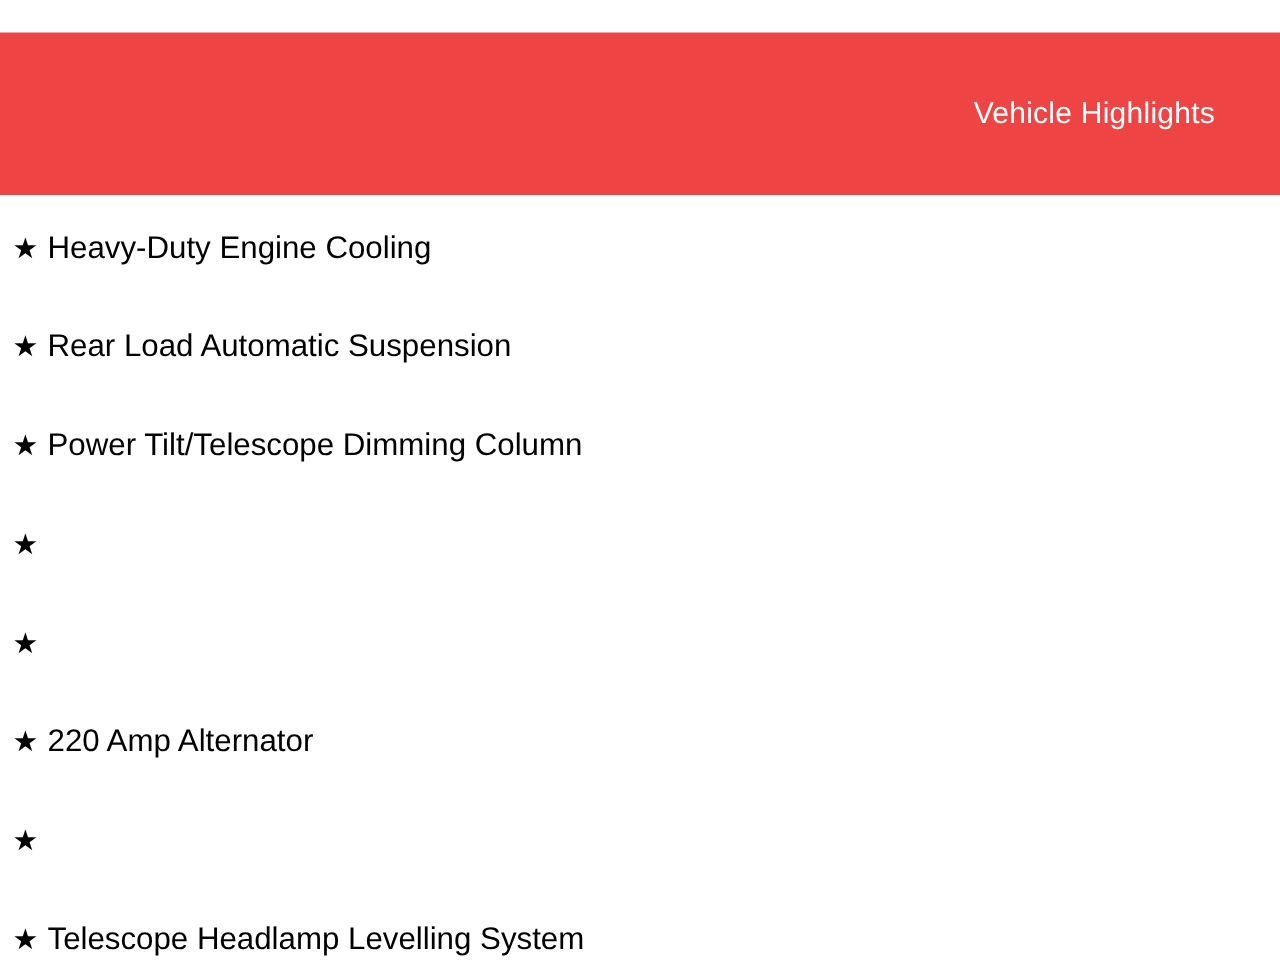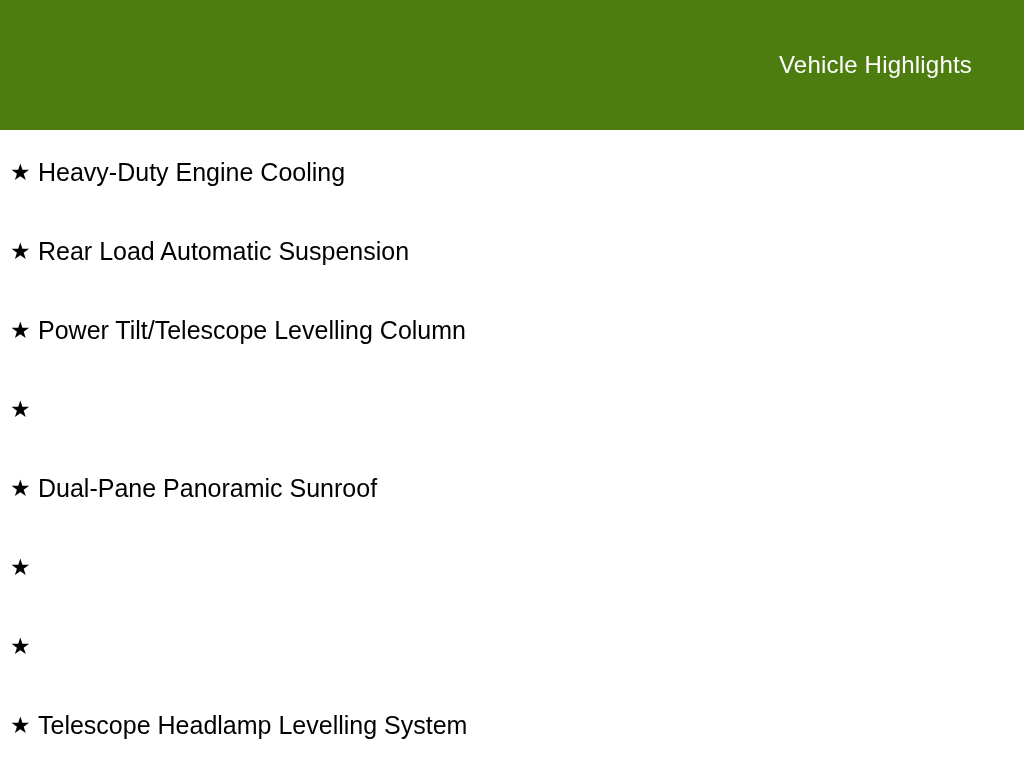--- a/index.html
+++ b/index.html
@@ -16,26 +16,27 @@
     width: 1024px;
     height: 768px;
     background: #ffffff;
     display: flex;
     flex-direction: column;
   }
 
   .header {
     height: 130px;
     flex: 0 0 130px;
-    background: #4d7c0f;
+    background: #ef4444;
     display: flex;
     align-items: center;
     justify-content: flex-end;
     padding-right: 52px;
     box-sizing: border-box;
+    margin-top: 26px;
   }
 
   .header-title {
     color: #ffffff;
     font-size: 24px;
     font-weight: 400;
     letter-spacing: 0.2px;
     line-height: 1;
   }
 
@@ -81,31 +82,31 @@
     <li class="highlight-item">
       <span class="star-icon">★</span>
       <span class="item-label">Heavy-Duty Engine Cooling</span>
     </li>
     <li class="highlight-item">
       <span class="star-icon">★</span>
       <span class="item-label">Rear Load Automatic Suspension</span>
     </li>
     <li class="highlight-item">
       <span class="star-icon">★</span>
-      <span class="item-label">Power Tilt/Telescope Levelling Column</span>
+      <span class="item-label">Power Tilt/Telescope Dimming Column</span>
     </li>
     <li class="highlight-item">
       <span class="star-icon">★</span>
     </li>
     <li class="highlight-item">
       <span class="star-icon">★</span>
-      <span class="item-label">Dual-Pane Panoramic Sunroof</span>
     </li>
     <li class="highlight-item">
       <span class="star-icon">★</span>
+      <span class="item-label">220 Amp Alternator</span>
     </li>
     <li class="highlight-item">
       <span class="star-icon">★</span>
     </li>
     <li class="highlight-item">
       <span class="star-icon">★</span>
       <span class="item-label">Telescope Headlamp Levelling System</span>
     </li>
   </ul>
 

